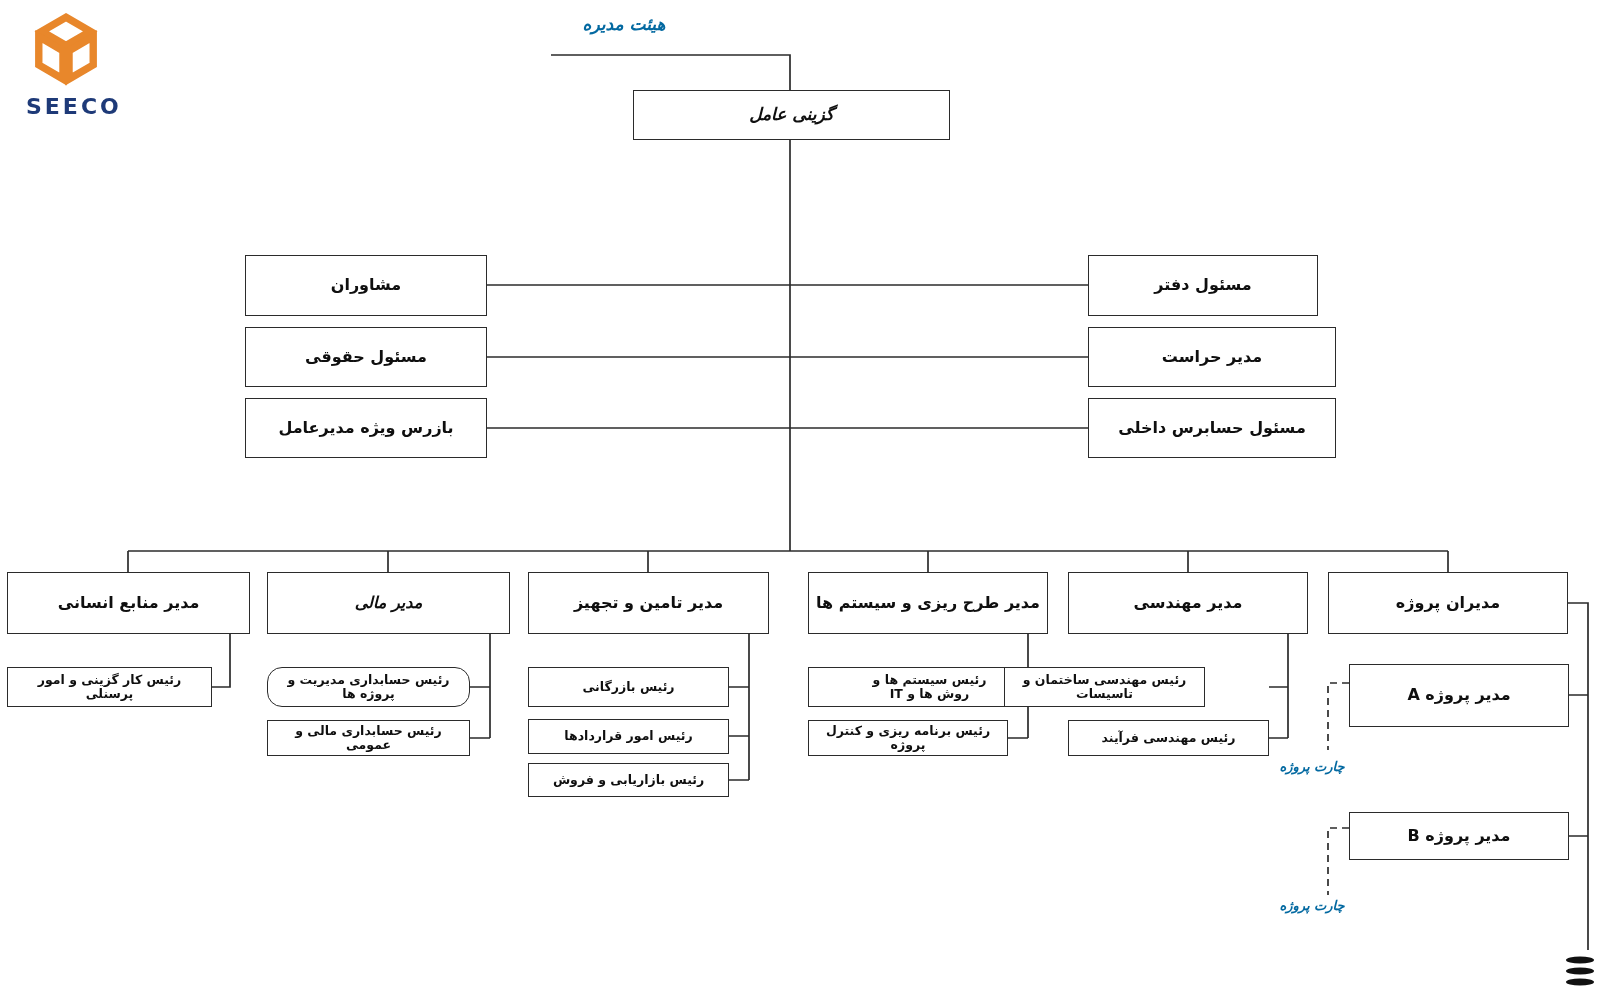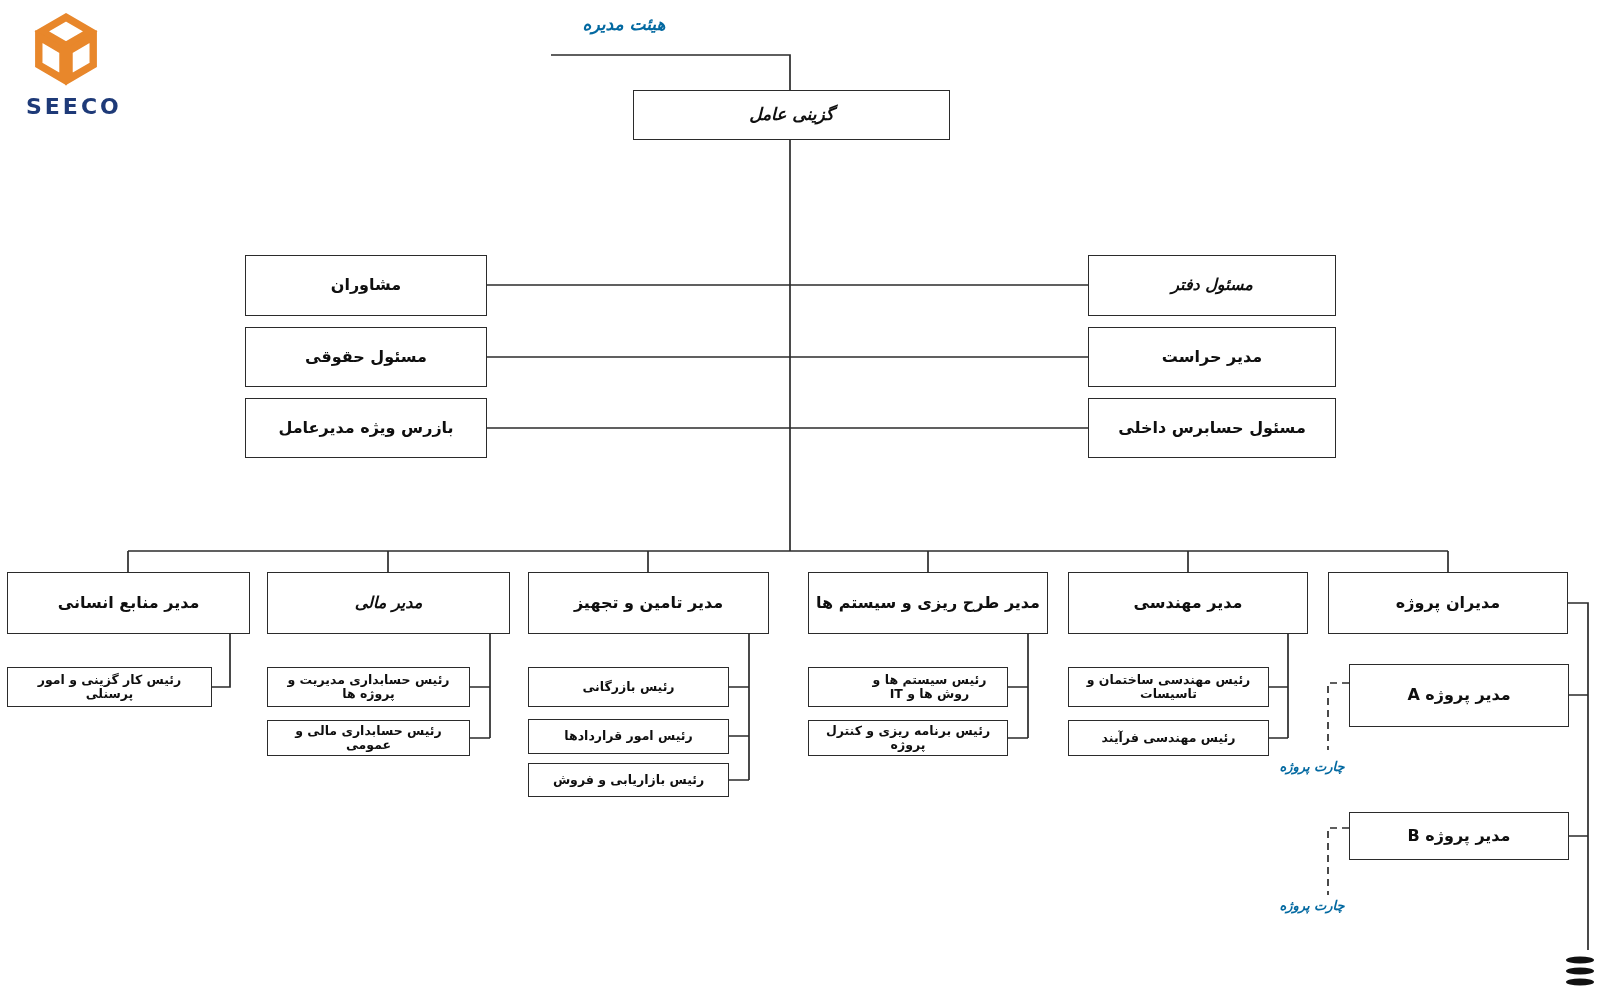--- a/index.html
+++ b/index.html
@@ -94,44 +94,44 @@
   </div>
 
   <div class="lbl board-lbl" style="left:544px;top:14px;width:160px;">هیئت مدیره</div>
 
   <div class="box big" style="left:633px;top:90px;width:317px;height:50px;">گزینی عامل</div>
 
   <div class="box head" style="left:245px;top:255px;width:242px;height:61px;">مشاوران</div>
   <div class="box head" style="left:245px;top:327px;width:242px;height:60px;">مسئول حقوقی</div>
   <div class="box head" style="left:245px;top:398px;width:242px;height:60px;">بازرس ویژه مدیرعامل</div>
 
-  <div class="box head" style="left:1088px;top:255px;width:248px;height:61px;font-style:italic;">مسئول دفتر</div>
+  <div class="box head" style="left:1088px;top:255px;width:230px;height:61px;">مسئول دفتر</div>
   <div class="box head" style="left:1088px;top:327px;width:248px;height:60px;">مدیر حراست</div>
   <div class="box head" style="left:1088px;top:398px;width:248px;height:60px;">مسئول حسابرس داخلی</div>
 
   <div class="box head" style="left:7px;top:572px;width:243px;height:62px;">مدیر منابع انسانی</div>
   <div class="box head" style="left:267px;top:572px;width:243px;height:62px;font-style:italic;">مدیر مالی</div>
   <div class="box head" style="left:528px;top:572px;width:241px;height:62px;">مدیر تامین و تجهیز</div>
   <div class="box head" style="left:808px;top:572px;width:240px;height:62px;">مدیر طرح ریزی و سیستم ها</div>
   <div class="box head" style="left:1068px;top:572px;width:240px;height:62px;">مدیر مهندسی</div>
   <div class="box head" style="left:1328px;top:572px;width:240px;height:62px;">مدیران پروژه</div>
 
   <div class="box sub" style="left:7px;top:667px;width:205px;height:40px;">رئیس کار گزینی و امور پرسنلی</div>
 
-  <div class="box sub" style="left:267px;top:667px;width:203px;height:40px;">رئیس حسابداری مدیریت و پروژه ها</div>
+  <div class="box sub" style="left:267px;top:667px;width:203px;height:40px;border-radius:15px;">رئیس حسابداری مدیریت و پروژه ها</div>
   <div class="box sub" style="left:267px;top:720px;width:203px;height:36px;">رئیس حسابداری مالی و عمومی</div>
 
   <div class="box sub" style="left:528px;top:667px;width:201px;height:40px;">رئیس بازرگانی</div>
   <div class="box sub" style="left:528px;top:719px;width:201px;height:35px;">رئیس امور قراردادها</div>
   <div class="box sub" style="left:528px;top:763px;width:201px;height:34px;">رئیس بازاریابی و فروش</div>
 
   <div class="box sub" style="left:808px;top:667px;width:200px;height:40px;padding-left:47px;">رئیس سیستم ها و روش ها و IT</div>
   <div class="box sub" style="left:808px;top:720px;width:200px;height:36px;">رئیس برنامه ریزی و کنترل پروژه</div>
 
-  <div class="box sub" style="left:1068px;top:667px;width:201px;height:40px;">رئیس مهندسی ساختمان و تاسیسات</div>
+  <div class="box sub" style="left:1004px;top:667px;width:201px;height:40px;">رئیس مهندسی ساختمان و تاسیسات</div>
   <div class="box sub" style="left:1068px;top:720px;width:201px;height:36px;">رئیس مهندسی فرآیند</div>
 
   <div class="box head" style="left:1349px;top:664px;width:220px;height:63px;">مدیر پروژه A</div>
   <div class="lbl chart-lbl" style="left:1262px;top:759px;width:100px;">چارت پروژه</div>
 
   <div class="box head" style="left:1349px;top:812px;width:220px;height:48px;">مدیر پروژه B</div>
   <div class="lbl chart-lbl" style="left:1262px;top:898px;width:100px;">چارت پروژه</div>
 
 </div>
 

